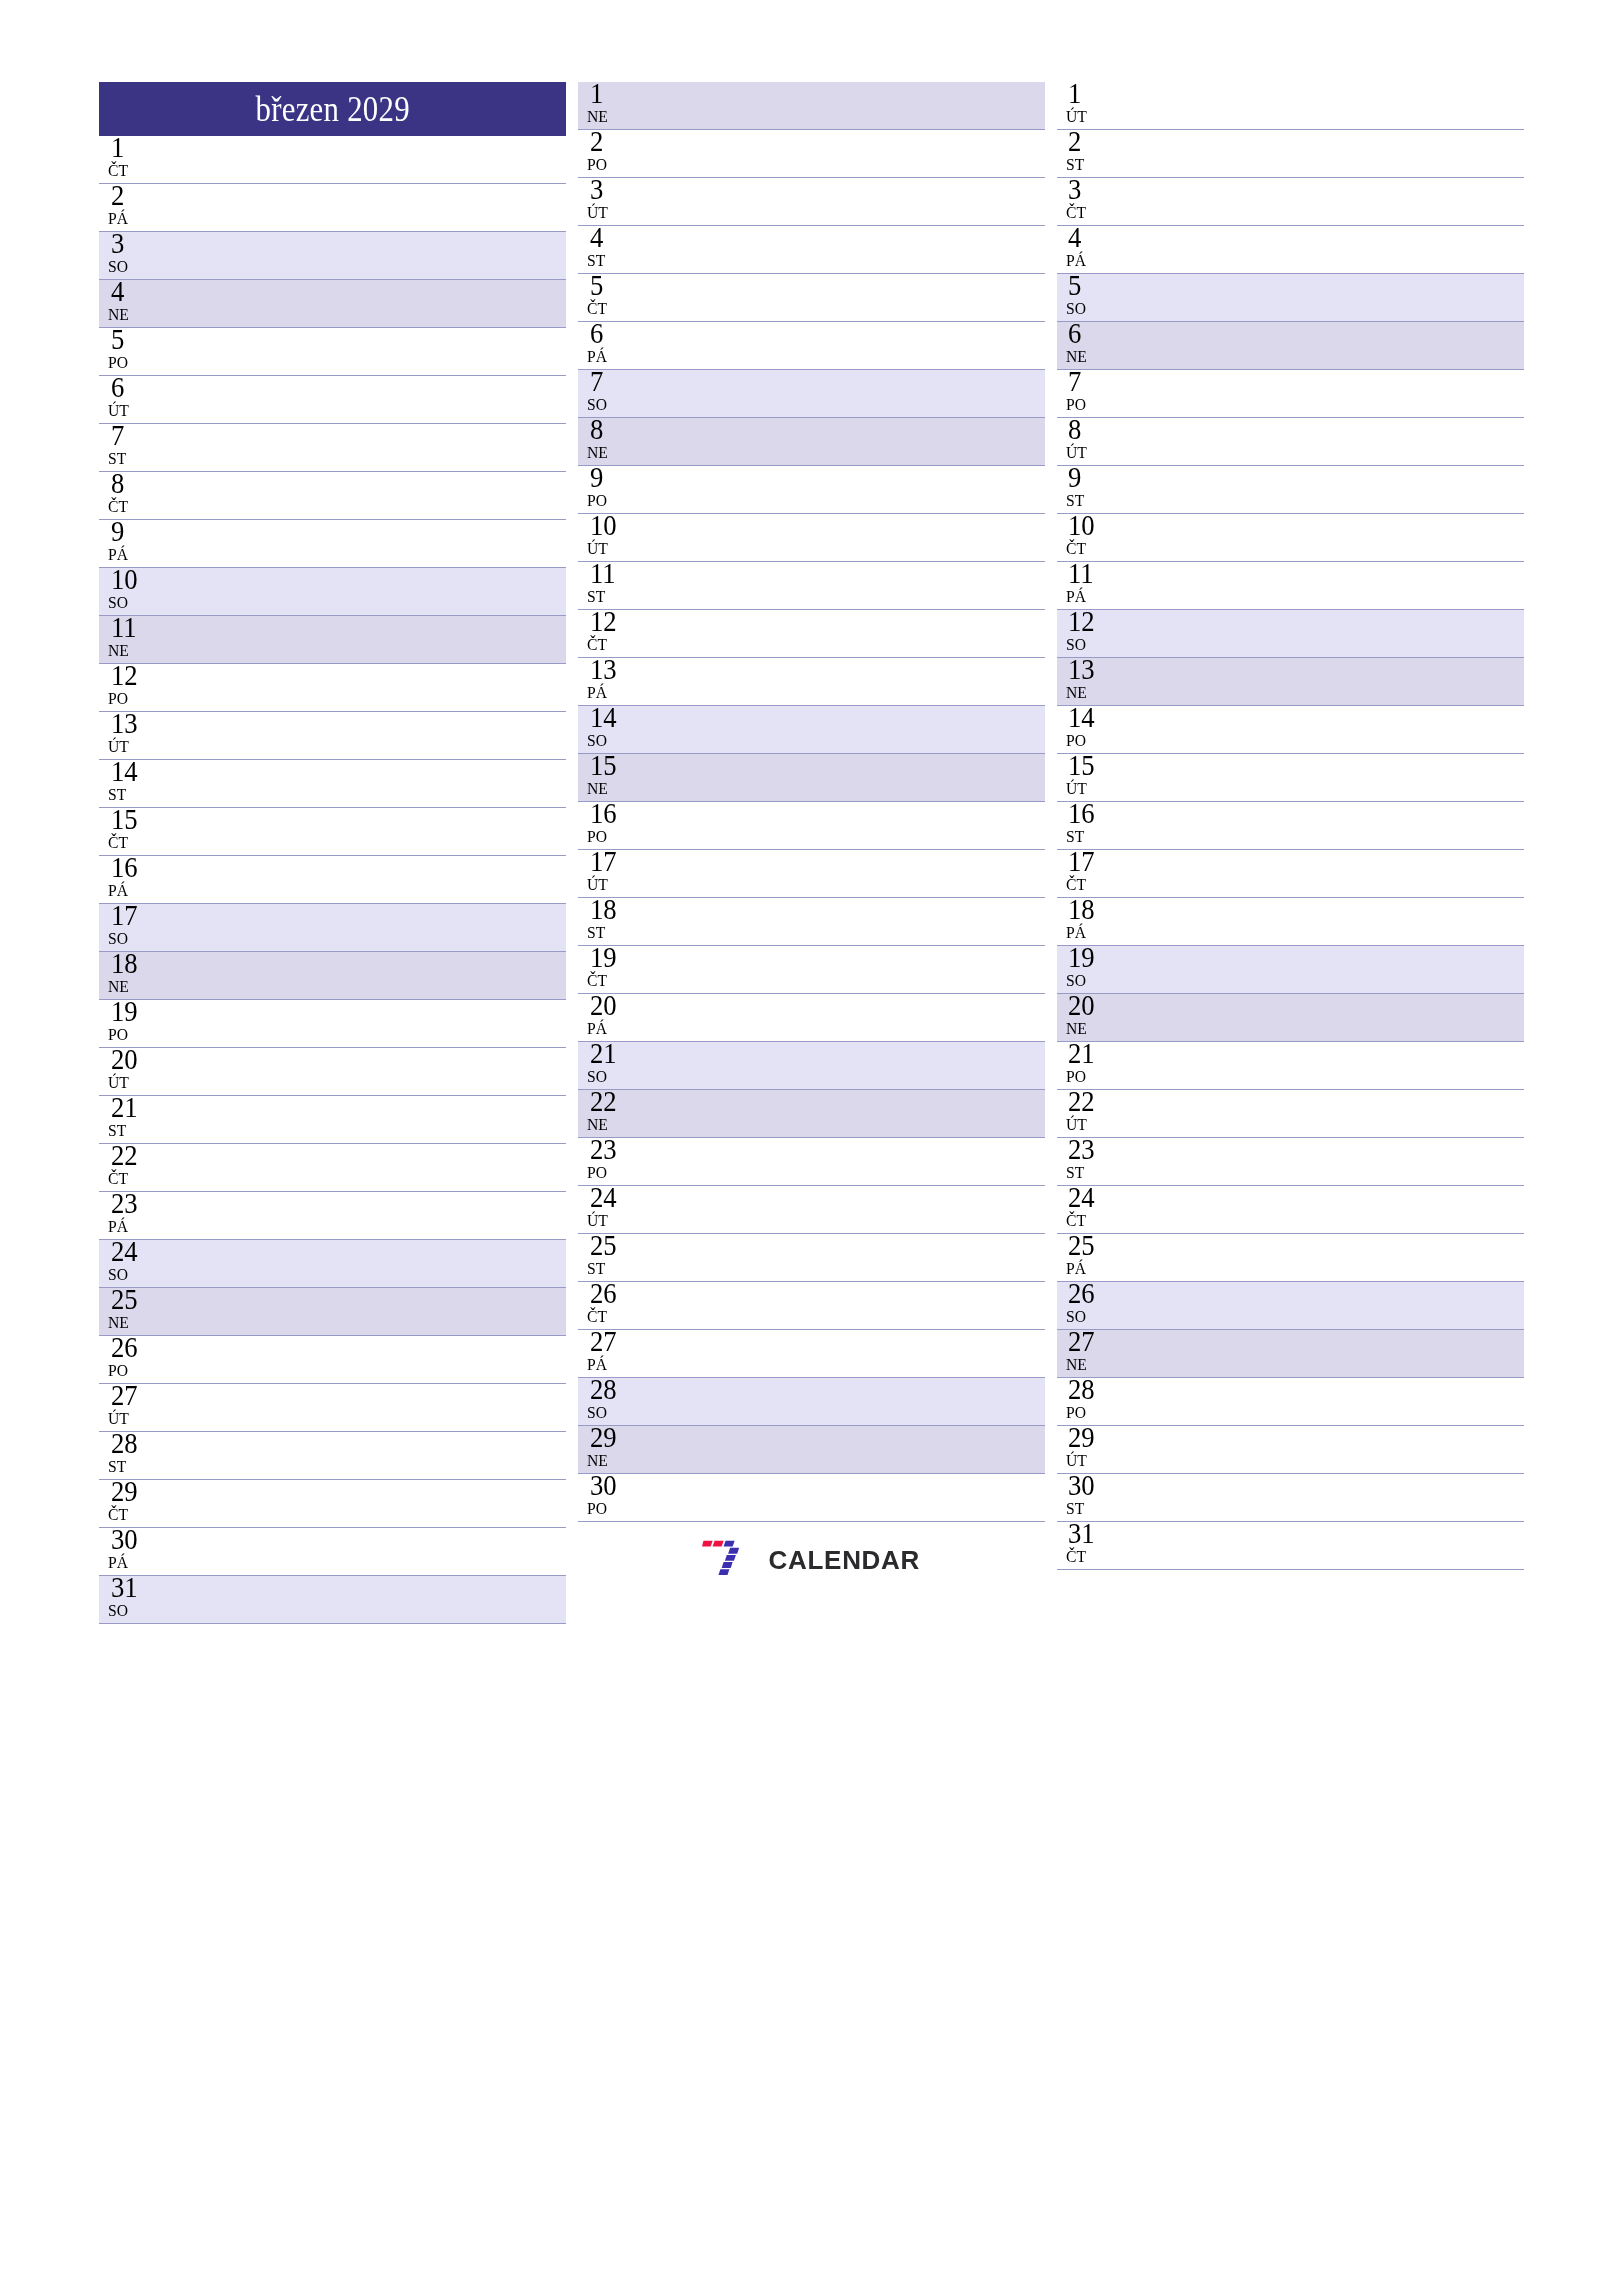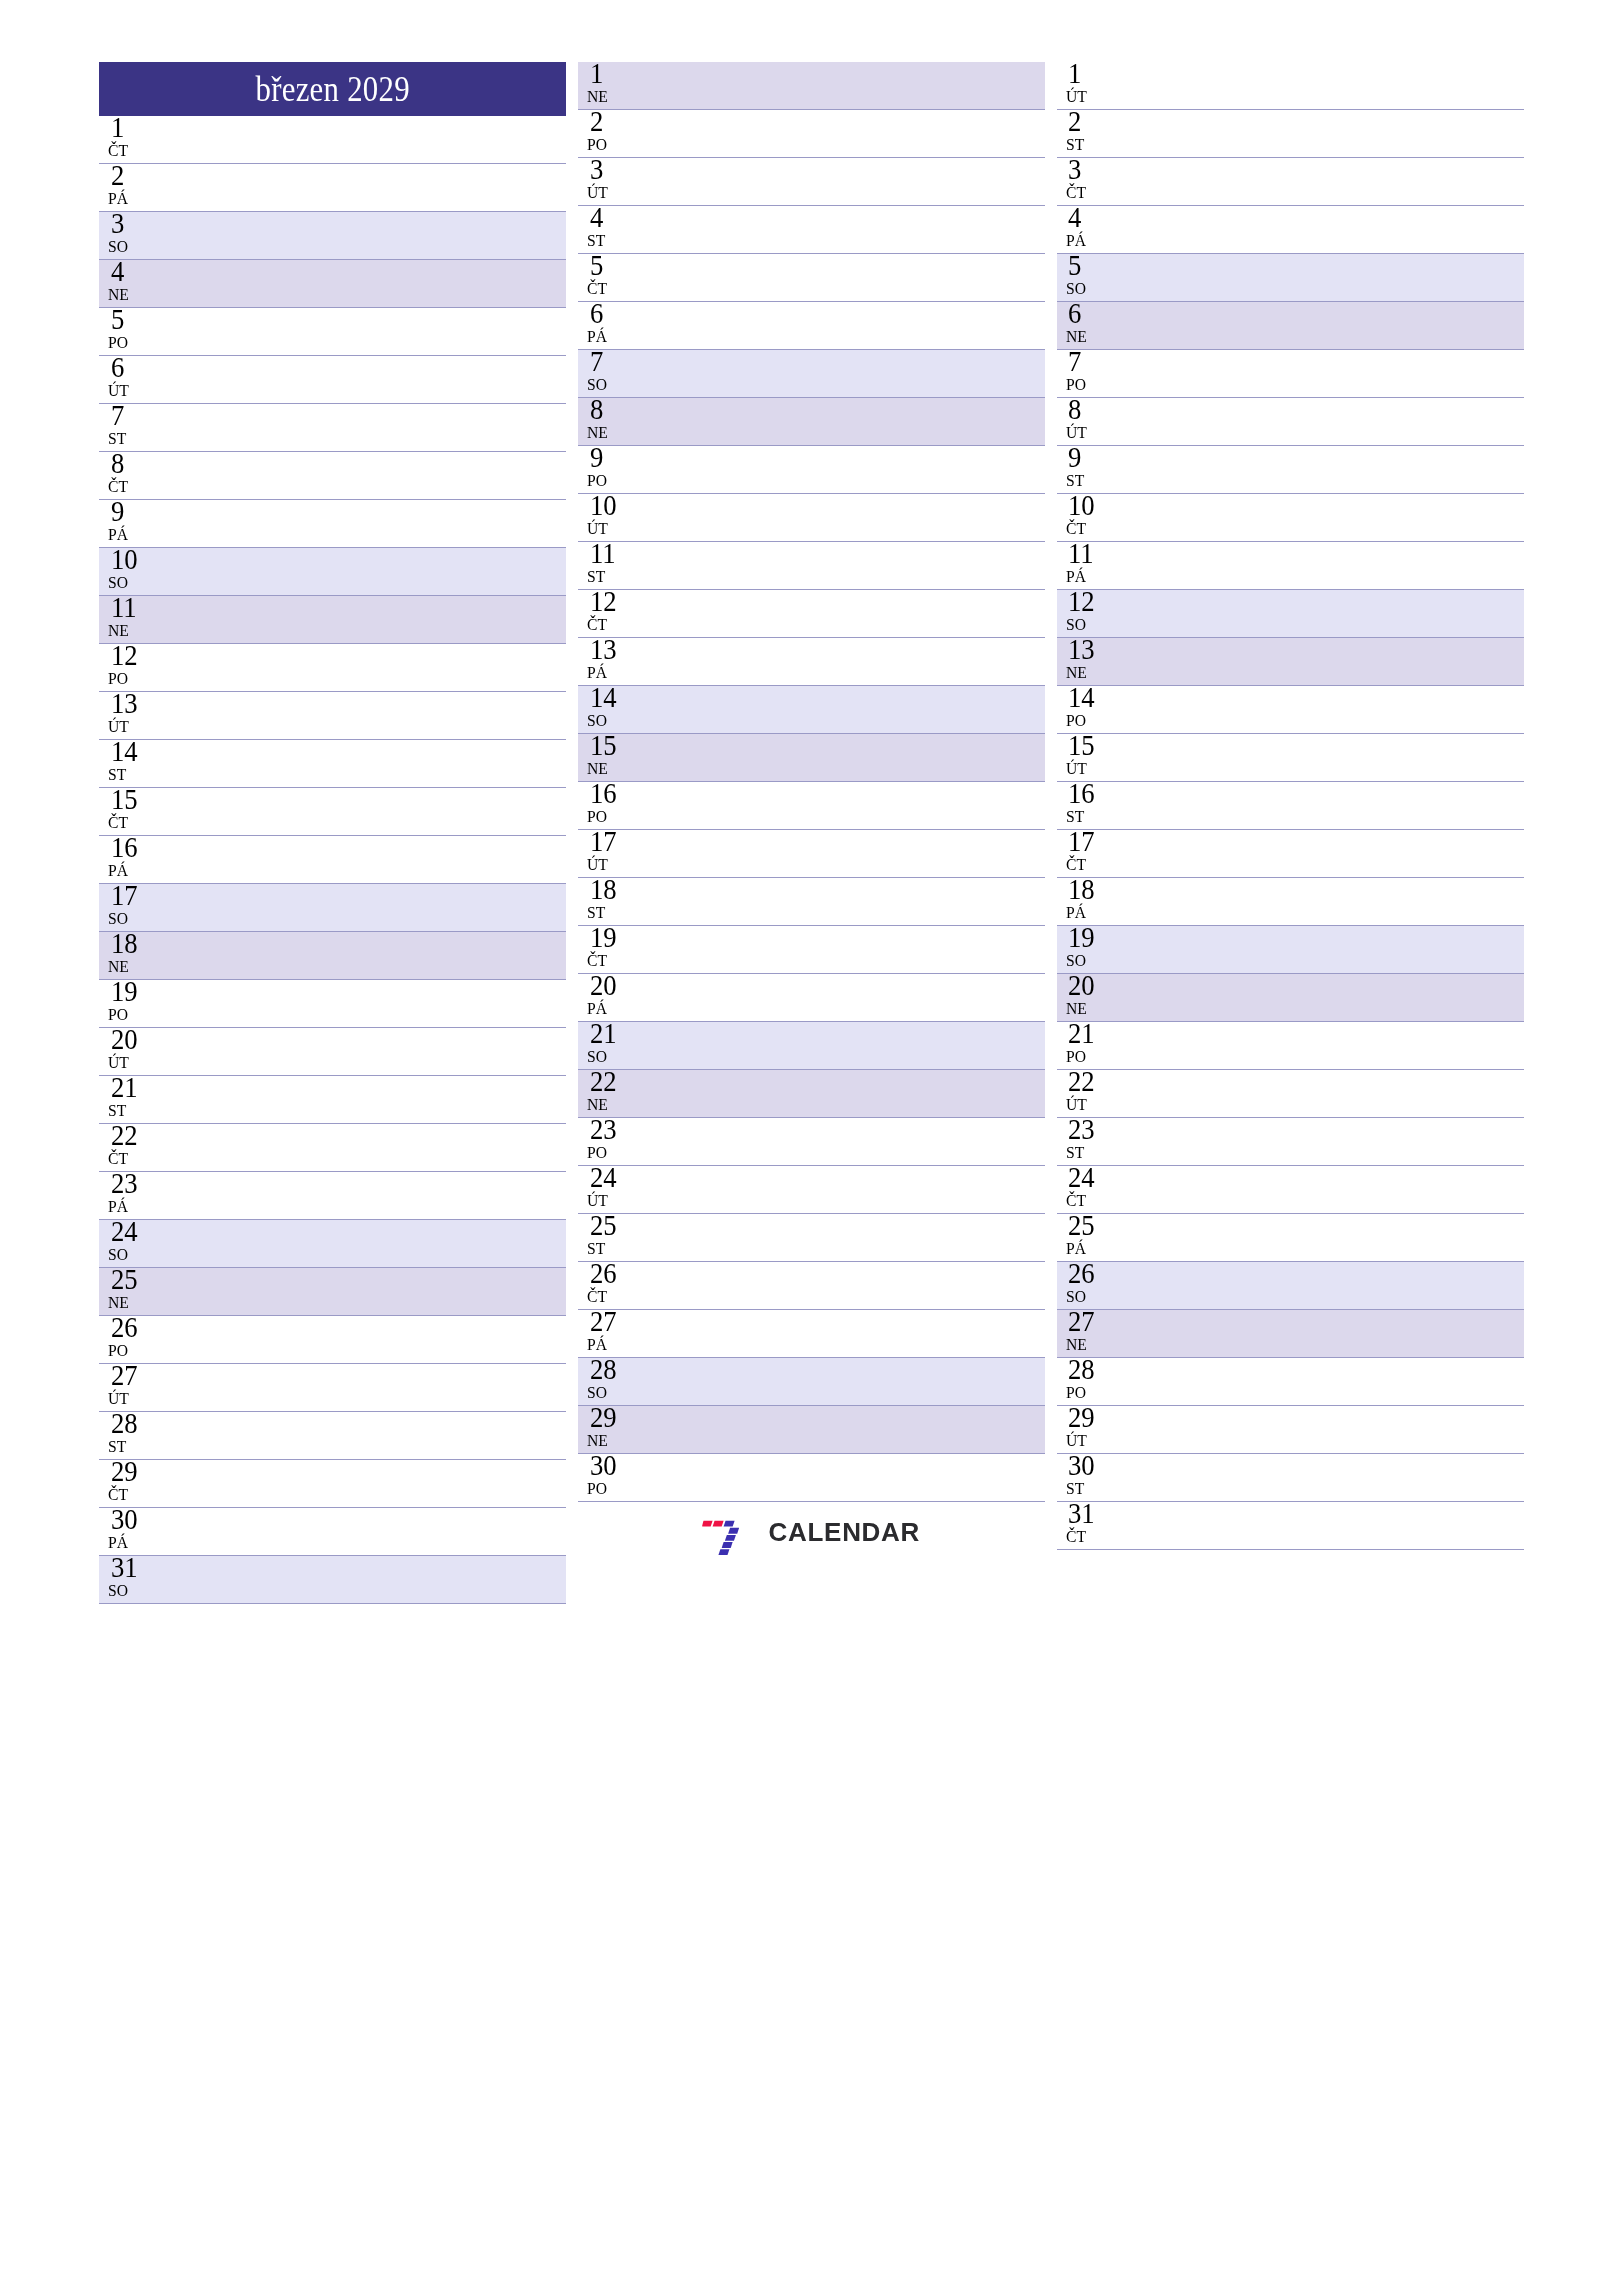--- a/index.html
+++ b/index.html
@@ -6,21 +6,21 @@
   body{
     width:1623px;height:2295px;
     background:#ffffff;
     font-family:"Liberation Serif", serif;
     -webkit-font-smoothing:antialiased;
   }
   .page{
     position:relative;
     width:1454px;height:2295px;
     box-sizing:border-box;
-    padding:62px 77px 0 99px;
+    padding:82px 77px 0 99px;
   }
   .columns{
     display:flex;
     align-items:flex-start;
     gap:11.8px;
   }
   .month-col{
     width:467px;
     flex:0 0 467px;
     display:flex;
@@ -81,20 +81,21 @@
   .col-footer{
     position:relative;
     height:79px;
   }
   .logo{
     position:absolute;
     left:50%;
     transform:translateX(-50%);
     top:17px;
     display:flex;
+    align-items:center;
     gap:22px;
     white-space:nowrap;
   }
   .logo-mark{
     position:relative;
     width:44px;height:41px;
     flex:0 0 44px;
   }
   .logo-text{
     font-family:"Liberation Sans", sans-serif;

